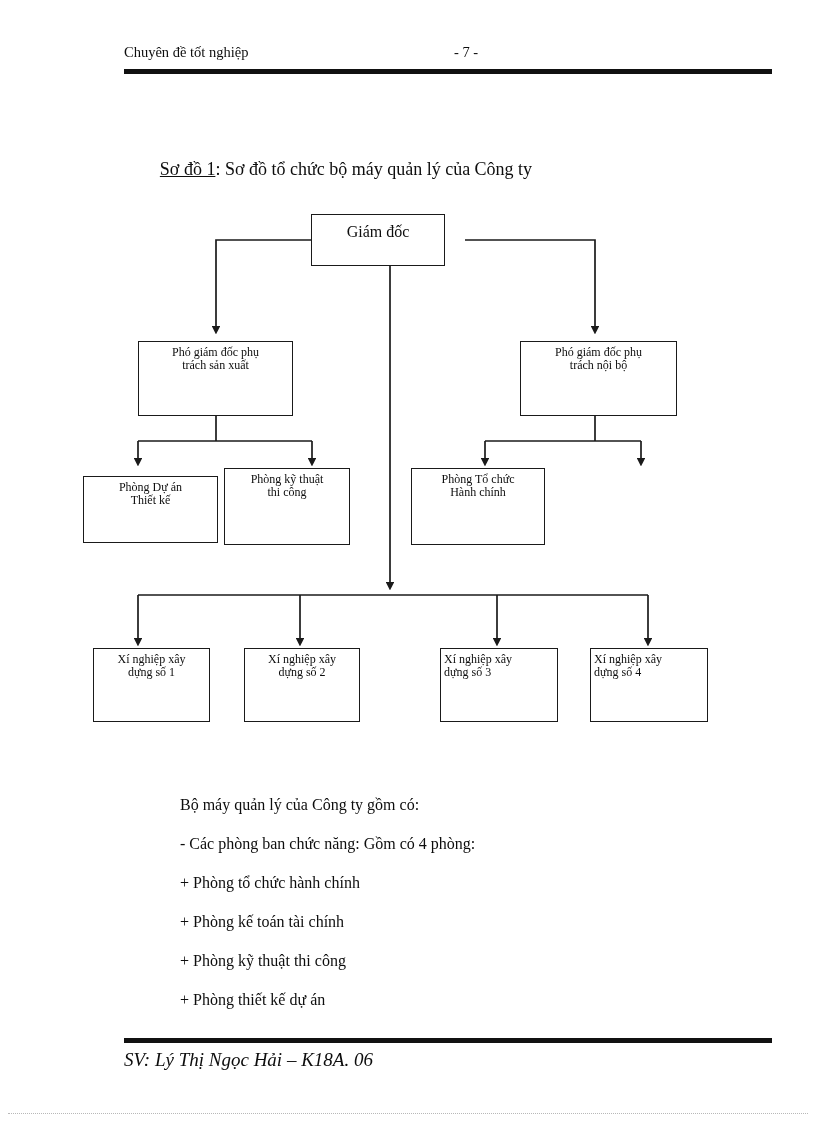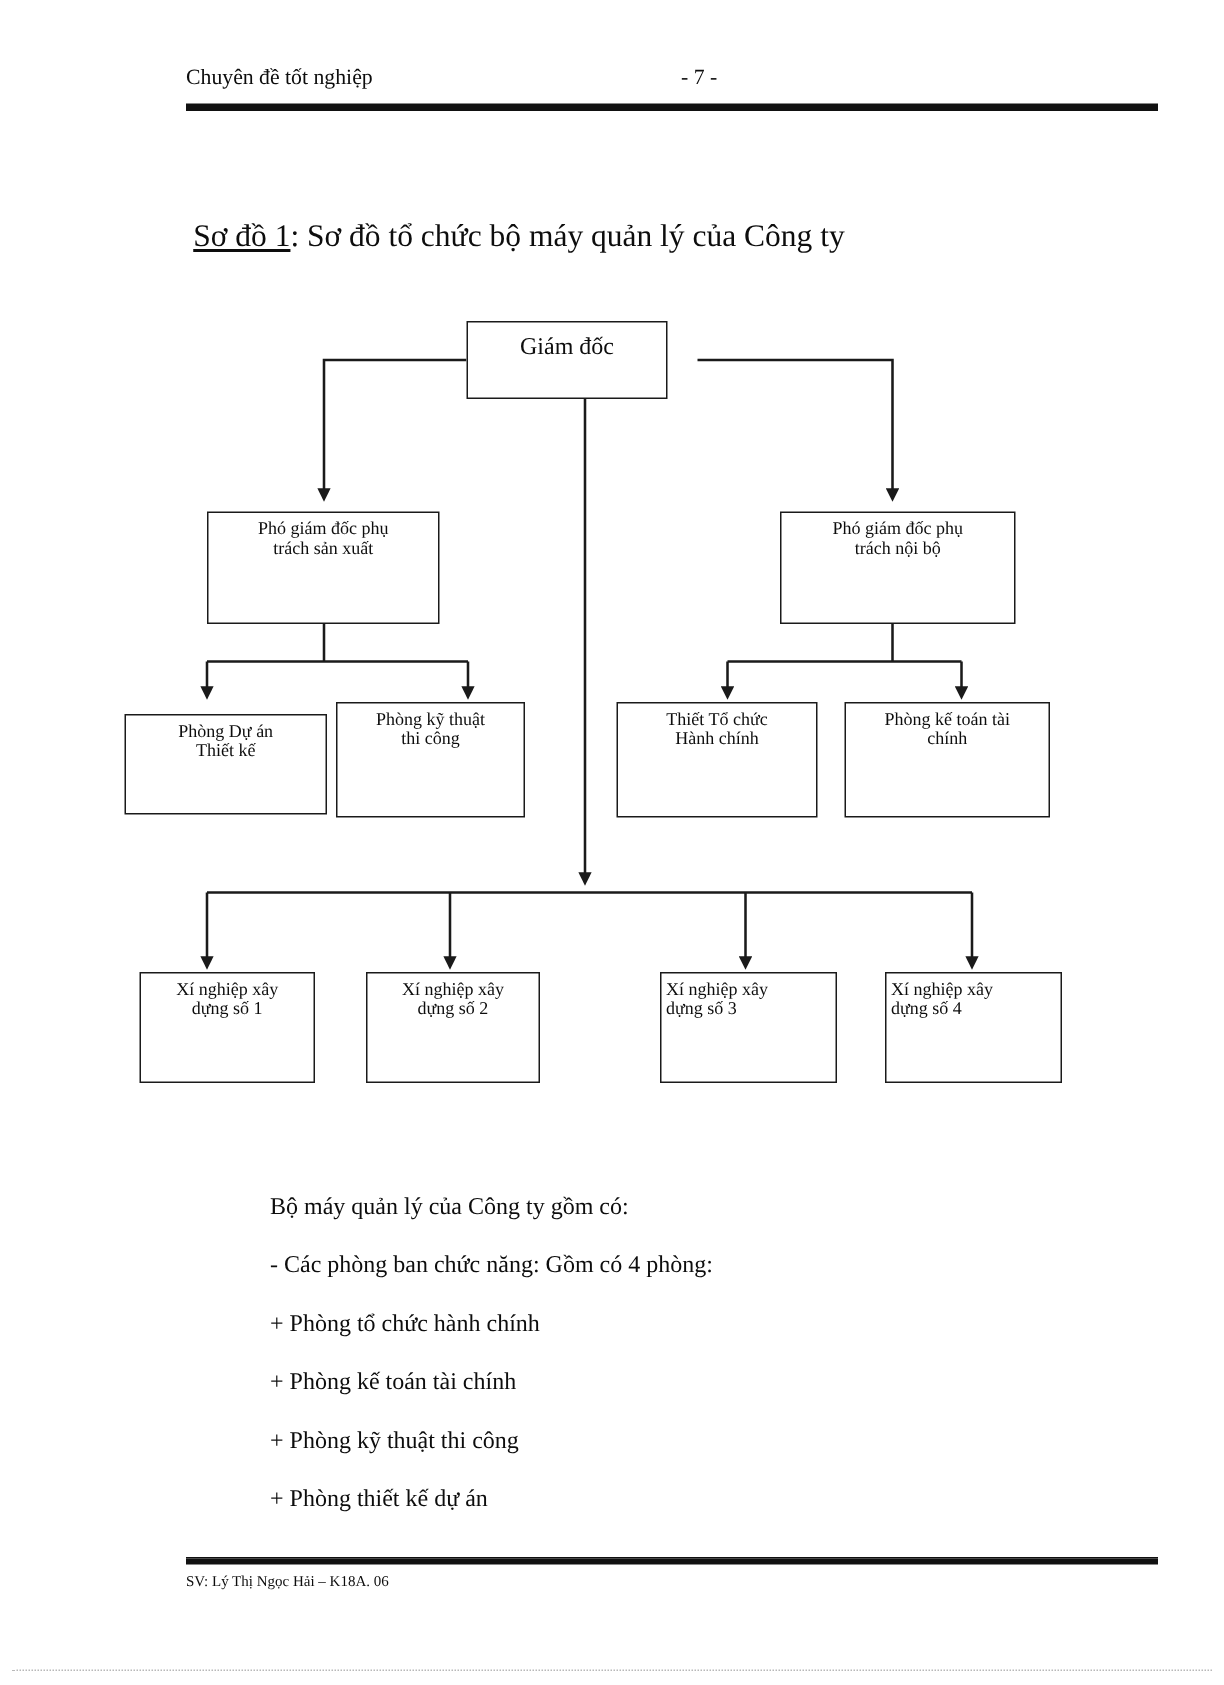--- a/index.html
+++ b/index.html
@@ -61,39 +61,40 @@
     top: 1038px;
     width: 648px;
     height: 0;
     border-top: 1px solid #111;
     border-bottom: 4px solid #111;
   }
   .footer-text {
     position: absolute;
     left: 124px;
     top: 1049px;
-    font-size: 10px;
+    font-size: 19px;
+    font-style: italic;
     white-space: nowrap;
   }
   .page-edge {
     position: absolute;
     left: 8px;
     top: 1113px;
     width: 800px;
     border-top: 1px dotted #b8b8b8;
   }
 
   
   .diagram-title {
     position: absolute;
     left: 0;
-    top: 145px;
+    top: 159px;
     width: 692px;
     text-align: center;
-    font-size: 21px;
+    font-size: 18px;
     white-space: nowrap;
   }
   .diagram-title .u { text-decoration: underline; }
 
   
   .diagram {
     position: absolute;
     left: 0;
     top: 0;
     width: 816px;
@@ -207,28 +208,24 @@
     <span class="label">Phòng Dự án
 Thiết kế</span>
   </div>
 
   <div class="node" style="left:224px; top:468px; width:126px; height:77px;">
     <span class="label">Phòng kỹ thuật
 thi công</span>
   </div>
 
   <div class="node" style="left:411px; top:468px; width:134px; height:77px;">
-    <span class="label">Thiết Tổ chức
+    <span class="label">Phòng Tổ chức
 Hành chính</span>
   </div>
 
-  <div class="node" style="left:563px; top:468px; width:137px; height:77px;">
-    <span class="label">Phòng kế toán tài
-chính</span>
-  </div>
 
   <div class="node" style="left:93px; top:648px; width:117px; height:74px;">
     <span class="label">Xí nghiệp xây
 dựng số 1</span>
   </div>
 
   <div class="node" style="left:244px; top:648px; width:116px; height:74px;">
     <span class="label">Xí nghiệp xây
 dựng số 2</span>
   </div>

